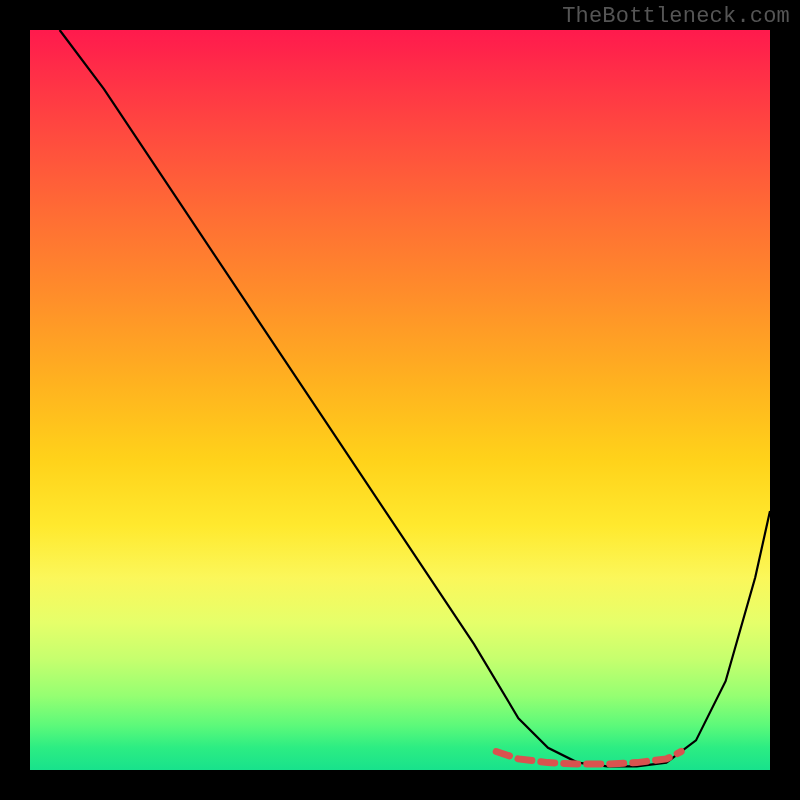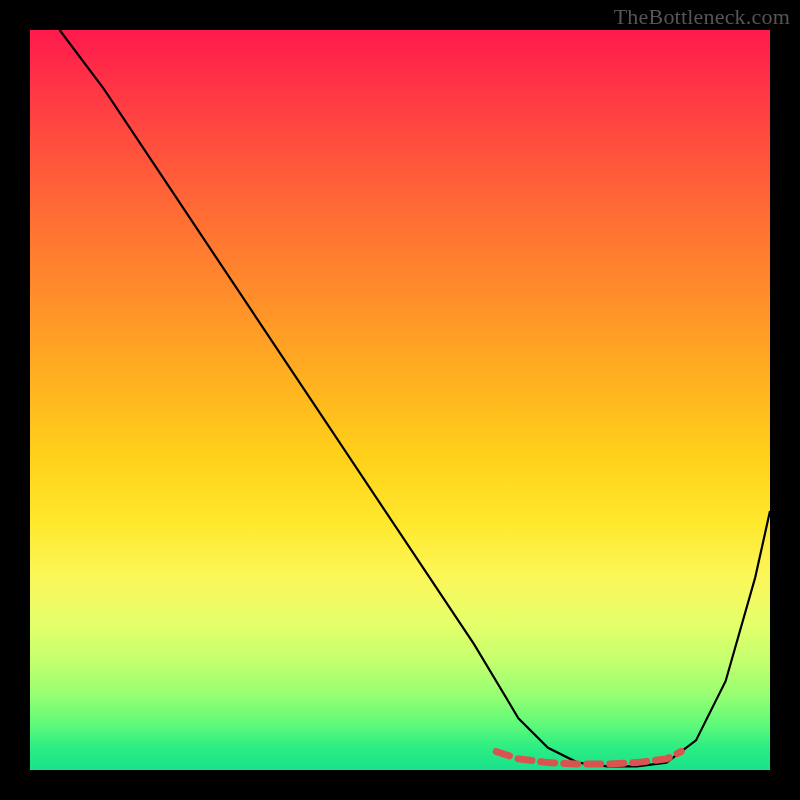--- a/index.html
+++ b/index.html
@@ -7,21 +7,21 @@
   .frame {
     position: relative;
     width: 800px;
     height: 800px;
     background: #000;
   }
   .watermark {
     position: absolute;
     top: 4px;
     right: 10px;
-    font-family: Liberation Serif, serif;
+    font-family: Liberation Mono, monospace;
     font-size: 22px;
     font-weight: 500;
     color: #555;
     letter-spacing: 0.2px;
   }
   .plot-area {
     position: absolute;
     left: 30px;
     top: 30px;
     width: 740px;

